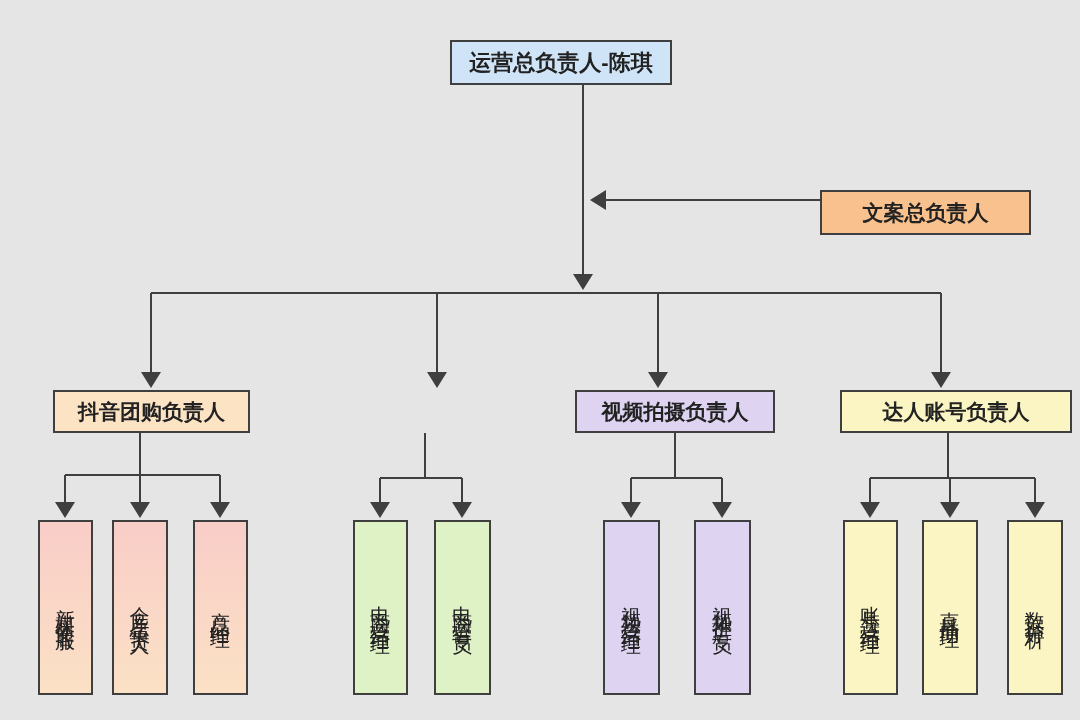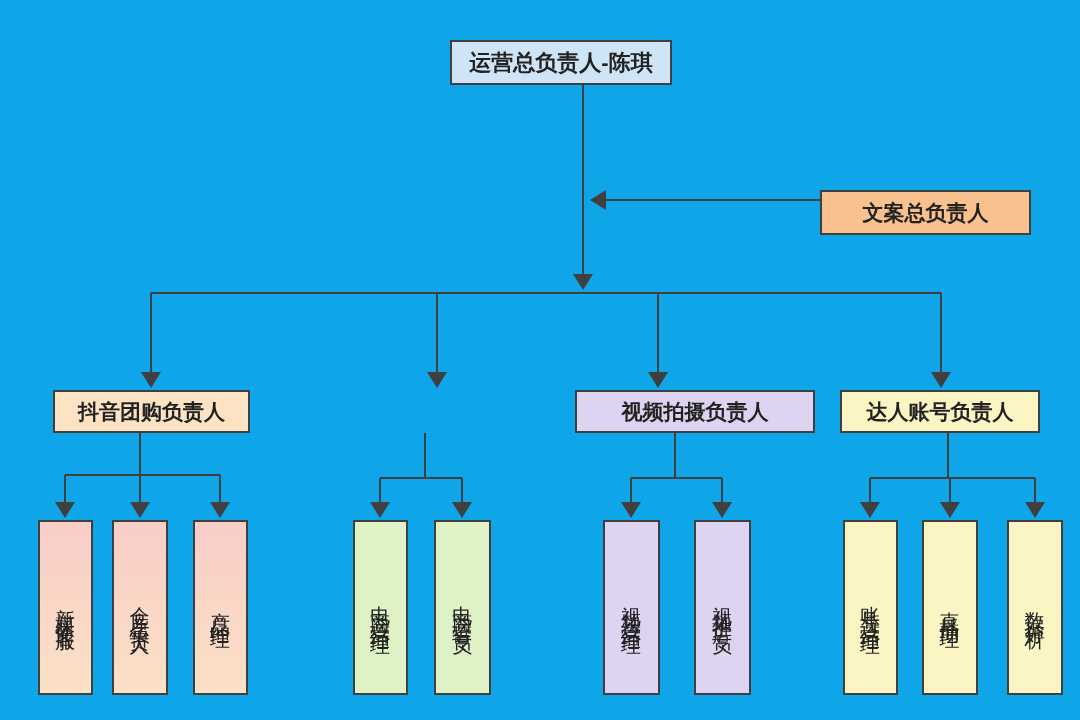--- a/index.html
+++ b/index.html
@@ -5,21 +5,21 @@
   html, body {
     margin: 0;
     padding: 0;
     background: #ffffff;
     font-family: "Liberation Sans", "DejaVu Sans", sans-serif;
   }
   .canvas {
     position: relative;
     width: 1080px;
     height: 720px;
-    background: #0ea5e9;
+    background: #e5e5e5;
     overflow: hidden;
   }
   .connectors {
     position: absolute;
     left: 0; top: 0;
     width: 1080px; height: 720px;
   }
   .node {
     position: absolute;
     box-sizing: border-box;
@@ -30,22 +30,22 @@
     color: #222222;
   }
   .h-node {
     font-weight: bold;
     white-space: nowrap;
   }
   .node-root   { left: 450px; top: 40px;  width: 222px; height: 45px; background: #cfe5f7; font-size: 22px; }
   .node-side   { left: 820px; top: 178px; width: 211px; height: 45px; background: #f9c18d; font-size: 21px; margin-top: 12px; }
   .node-g0     { left: 53px;  top: 390px; width: 197px; height: 43px; background: #fce3c4; font-size: 21px; }
   .node-g1     { left: 327px; top: 390px; width: 195px; height: 43px; background: #def2c6; font-size: 21px; }
-  .node-g2     { left: 575px; top: 390px; width: 240px; height: 43px; background: #ded4f1; font-size: 21px; }
-  .node-g3     { left: 840px; top: 390px; width: 200px; height: 43px; background: #faf5c2; font-size: 21px; }
+  .node-g2     { left: 575px; top: 390px; width: 200px; height: 43px; background: #ded4f1; font-size: 21px; }
+  .node-g3     { left: 840px; top: 390px; width: 232px; height: 43px; background: #faf5c2; font-size: 21px; }
 
   .v-node {
     top: 520px;
     height: 175px;
     font-size: 20px;
     font-weight: 500;
   }
   .v-node span {
     writing-mode: vertical-rl;
     text-orientation: upright;

